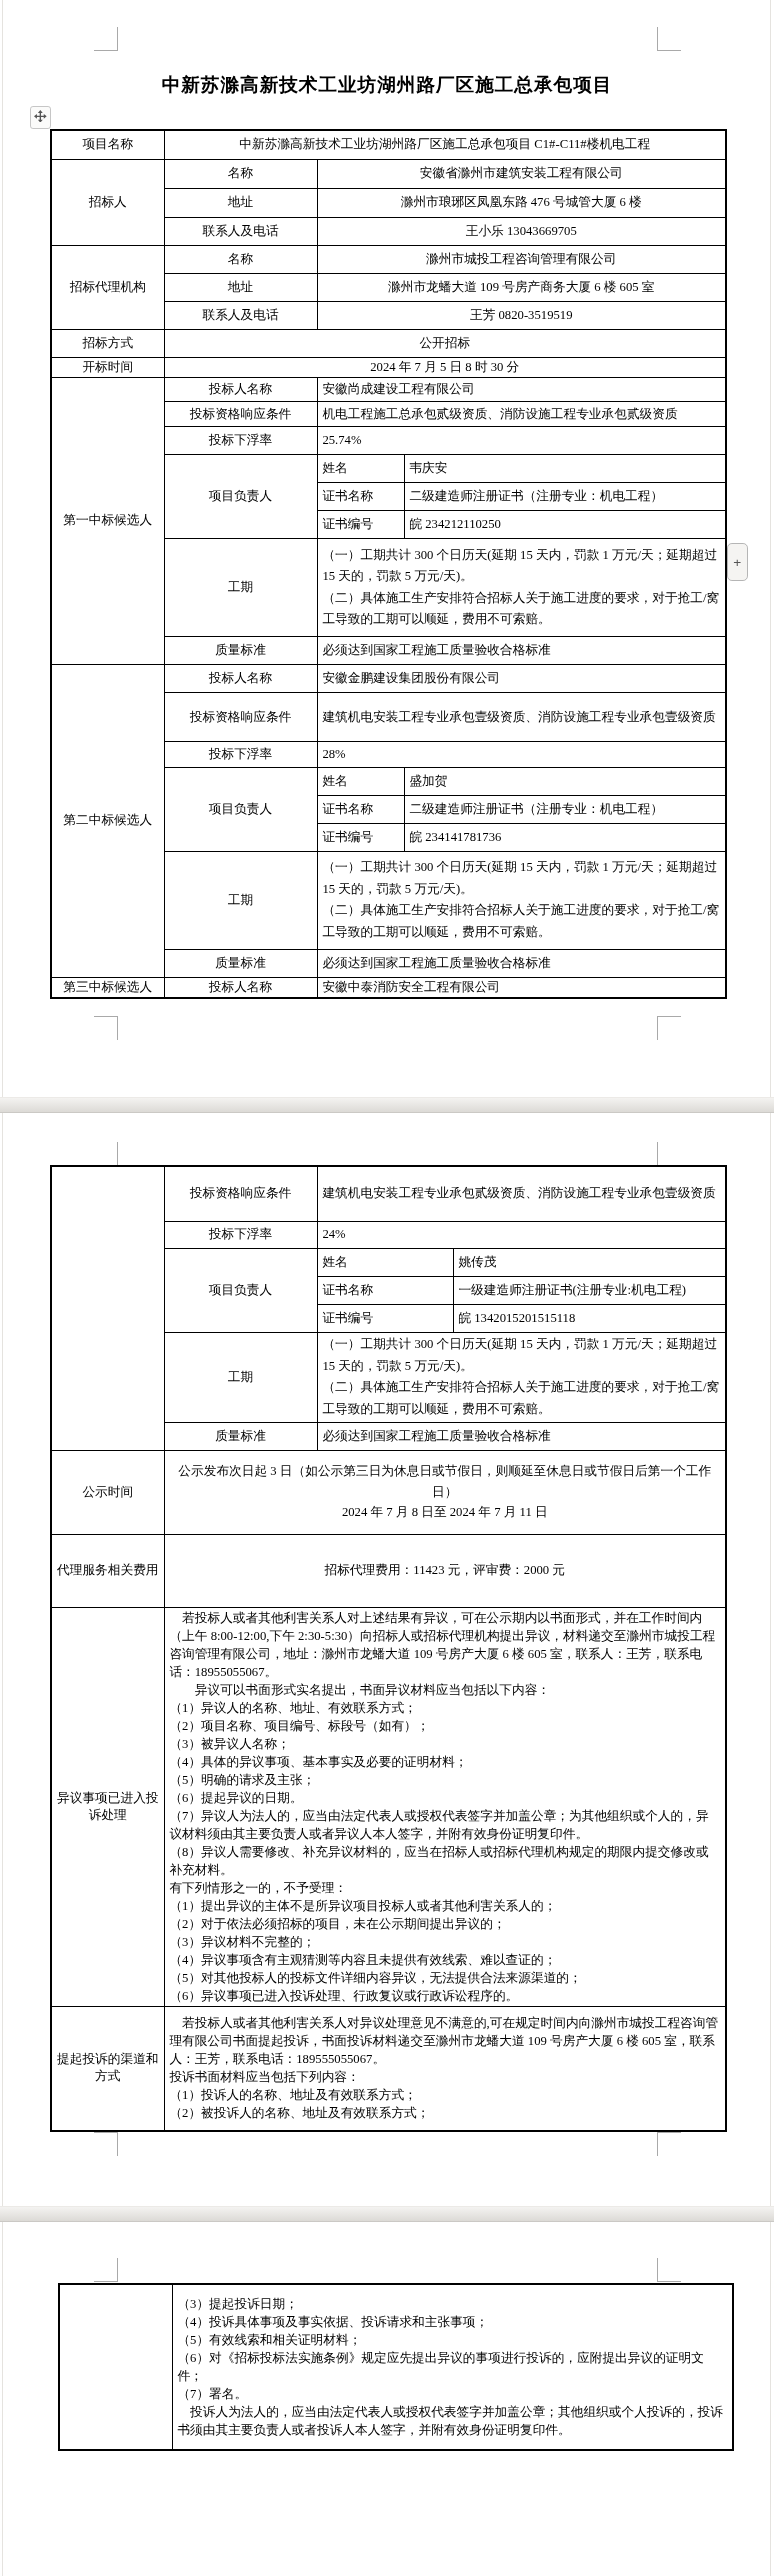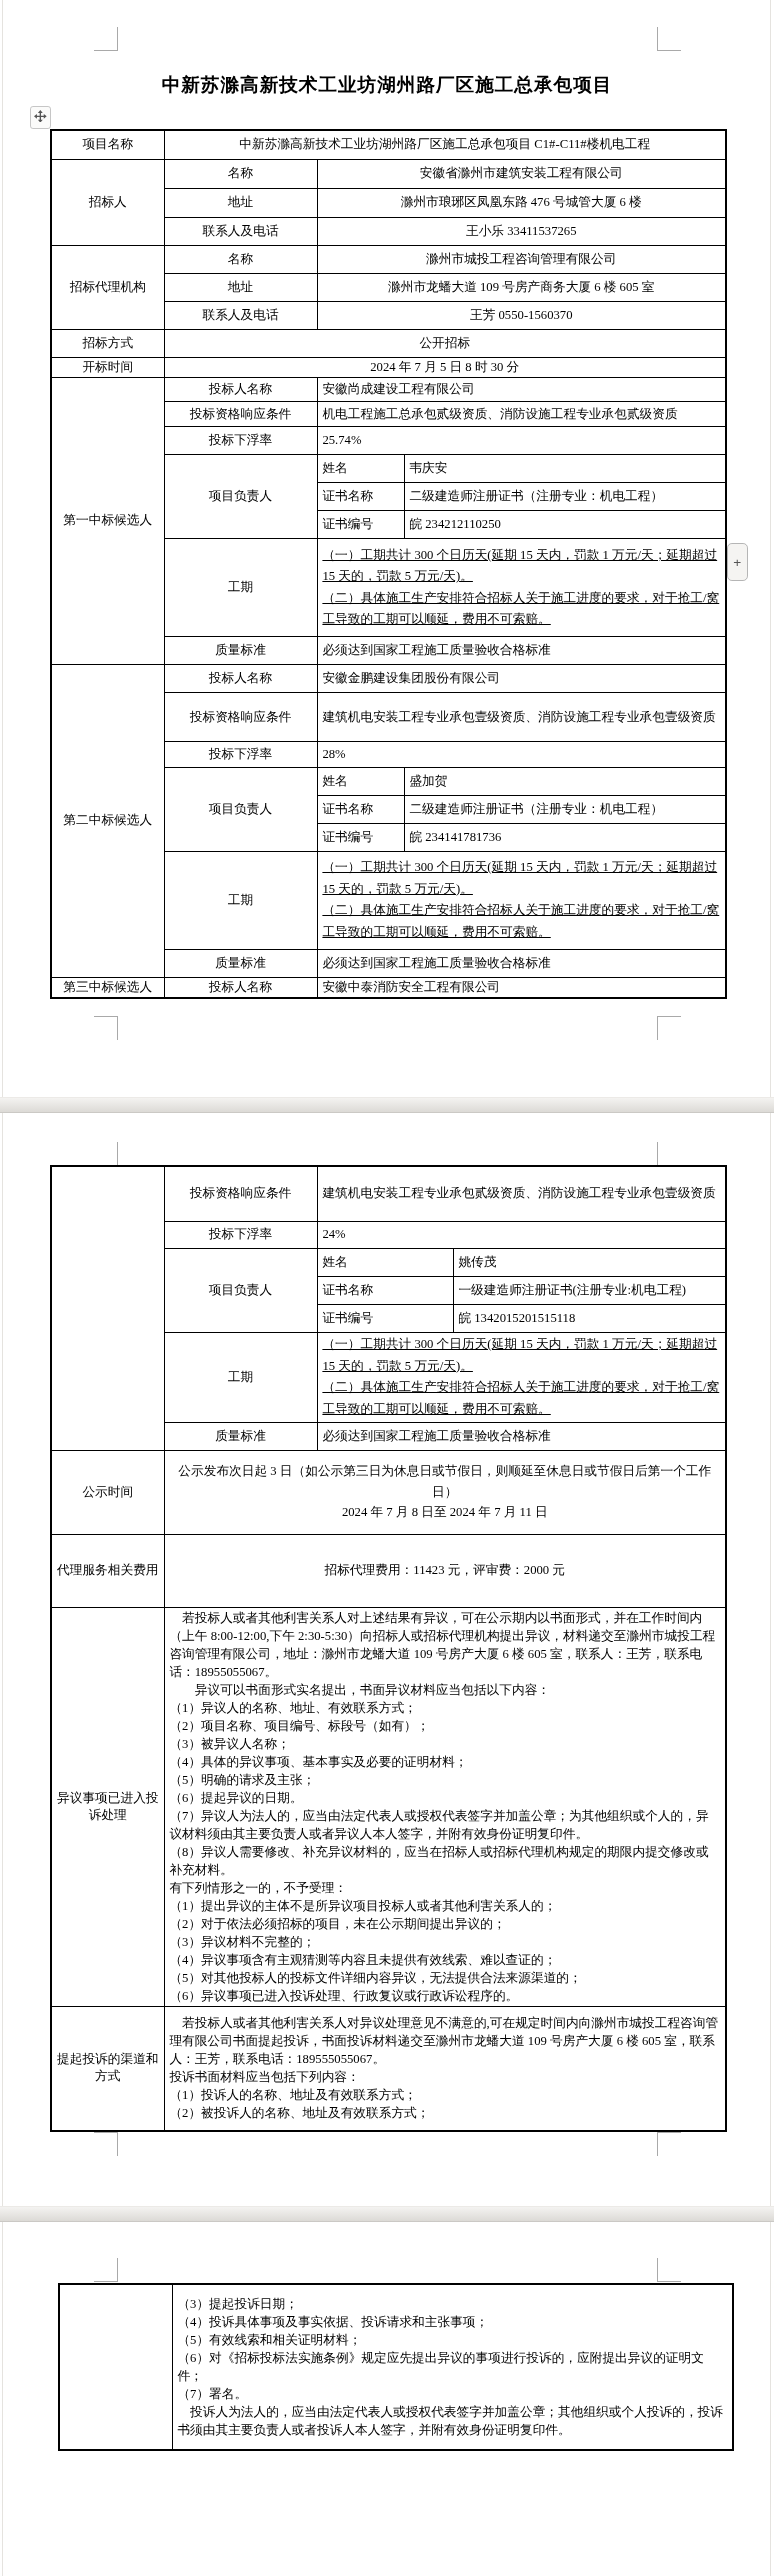--- a/index.html
+++ b/index.html
@@ -15,21 +15,21 @@
   .mk-bl{border-right:1px solid #a9a9a9;border-top:1px solid #a9a9a9;}
   .mk-br{border-left:1px solid #a9a9a9;border-top:1px solid #a9a9a9;}
   .doc-title{position:absolute;left:0;top:70px;width:774px;text-align:center;
     font-size:18.6px;font-weight:bold;line-height:30px;letter-spacing:1px;}
   table.t{position:absolute;border-collapse:collapse;table-layout:fixed;width:675px;
     border:2px solid #000;background:#fff;}
   table.t td{border:1px solid #000;font-size:12.7px;vertical-align:middle;
     padding:1px 4.9px;overflow:hidden;}
   td.c{text-align:center;padding:1px 2px;}
   td.l{text-align:left;padding-left:6.8px;}
-  td.mlc{text-align:left;padding:3.9px 7.8px;line-height:21.5px;text-decoration:underline;}
+  td.mlc{text-align:left;padding:3.9px 7.8px;line-height:21.5px;}
   td.dz{font-size:12.2px;line-height:18px;vertical-align:top;padding:3.9px 7.8px;text-align:left;}
   td.cenm{text-align:center;line-height:20.5px;padding:2.9px 5.9px;}
   .pg{margin:0;}
   .i1{text-indent:1em;}
   .i2{text-indent:2em;}
   .move-handle{position:absolute;left:30px;top:106px;width:18.6px;height:20.5px;
     border:1px solid #c6c6c6;border-radius:2.9px;background:#fbfbfa;
     display:flex;align-items:center;justify-content:center;}
   .plus-btn{position:absolute;left:727px;top:543px;width:18.6px;height:36px;
     border:1px solid #b5b5b5;border-radius:4.9px;background:#f5f4f2;
@@ -90,34 +90,34 @@
       <td class="c" rowspan="3">招标人</td>
       <td class="c">名称</td>
       <td class="c" colspan="2">安徽省滁州市建筑安装工程有限公司</td>
     </tr>
     <tr style="height:29px">
       <td class="c">地址</td>
       <td class="c" colspan="2">滁州市琅琊区凤凰东路 476 号城管大厦 6 楼</td>
     </tr>
     <tr style="height:28px">
       <td class="c">联系人及电话</td>
-      <td class="c" colspan="2">王小乐 33411537265</td>
+      <td class="c" colspan="2">王小乐 13043669705</td>
     </tr>
     <tr style="height:28px">
       <td class="c" rowspan="3">招标代理机构</td>
       <td class="c">名称</td>
       <td class="c" colspan="2">滁州市城投工程咨询管理有限公司</td>
     </tr>
     <tr style="height:28px">
       <td class="c">地址</td>
       <td class="c" colspan="2">滁州市龙蟠大道 109 号房产商务大厦 6 楼 605 室</td>
     </tr>
     <tr style="height:28px">
       <td class="c">联系人及电话</td>
-      <td class="c" colspan="2">王芳  0550-1560370</td>
+      <td class="c" colspan="2">王芳  0820-3519519</td>
     </tr>
     <tr style="height:28px">
       <td class="c">招标方式</td>
       <td class="c" colspan="3">公开招标</td>
     </tr>
     <tr style="height:19.6px">
       <td class="c">开标时间</td>
       <td class="c" colspan="3">2024 年 7 月 5 日 8 时 30 分</td>
     </tr>
 

